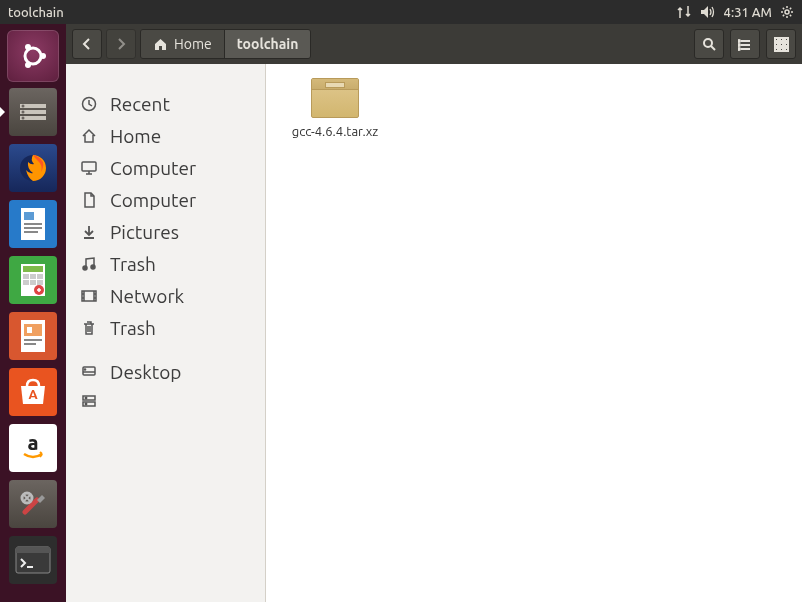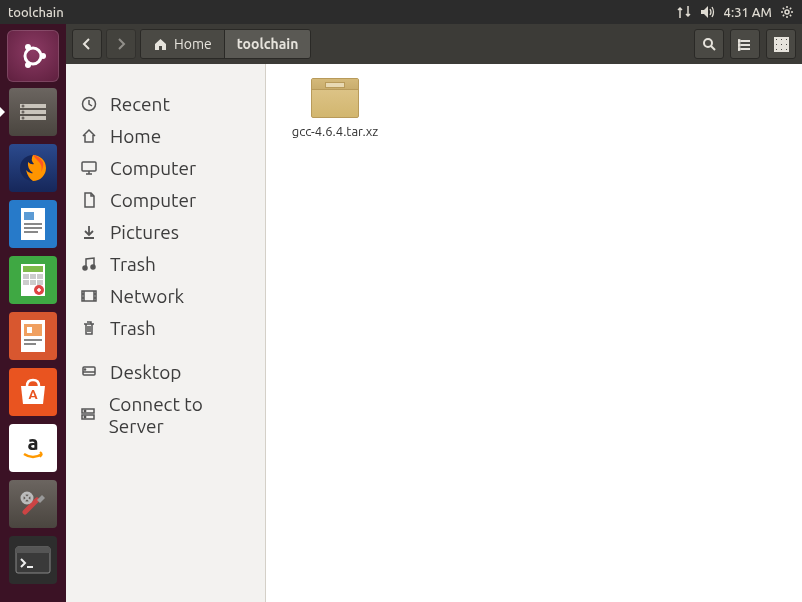--- a/index.html
+++ b/index.html
@@ -327,21 +327,20 @@
     </div>
   <div class="sb-item">
       <span class="ic">
         <svg width="16" height="16" viewBox="0 0 16 16" fill="none" stroke="#555" stroke-width="1.5">
           <rect x="2" y="2" width="12" height="4"></rect>
           <rect x="2" y="8" width="12" height="4"></rect>
           <circle cx="5" cy="4" r="0.7" fill="#555"></circle>
           <circle cx="5" cy="10" r="0.7" fill="#555"></circle>
         </svg>
       </span>
-      <span>Connect to Server</span>
     </div>
 </div>
 
 <div class="content">
   <div class="file">
     <div class="box"></div>
     <span>gcc-4.6.4.tar.xz</span>
   </div>
 </div>
 

